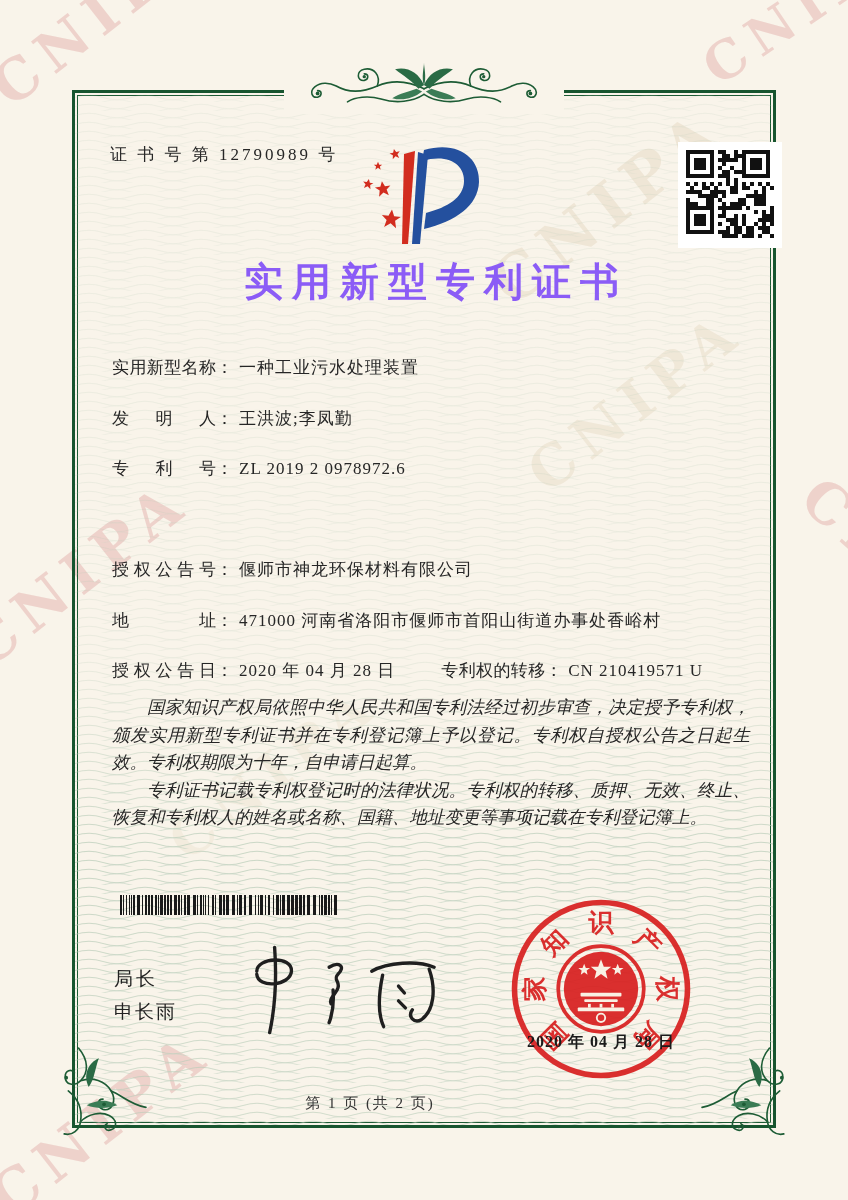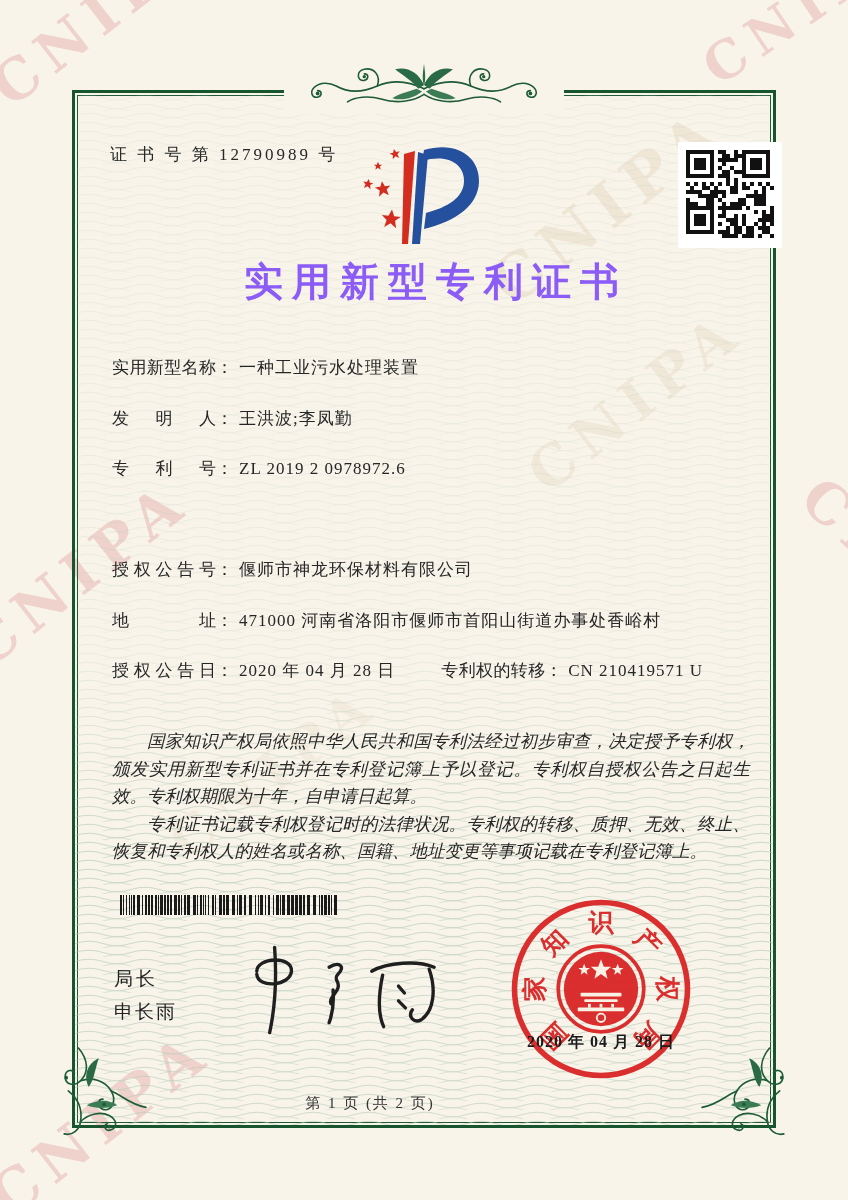--- a/index.html
+++ b/index.html
@@ -46,21 +46,21 @@
          font-weight:bold;color:#8b5cf6;letter-spacing:9px;z-index:2;padding-left:12px;}
 
   
   .frow{position:absolute;left:112px;font-size:17px;color:#262626;z-index:2;white-space:nowrap;}
   .flabel{display:inline-block;width:104px;text-align:justify;text-align-last:justify;}
   .fcolon{display:inline-block;}
   .fvalue{margin-left:6px;letter-spacing:1px;}
   .pair2{margin-left:46px;}
 
   .body-text{position:absolute;left:112px;top:694px;width:638px;font-size:17.5px;
-             line-height:27.5px;color:#262626;text-align:justify;font-style:italic;z-index:2;margin-top:34px;}
+             line-height:27.5px;color:#262626;text-align:justify;font-style:italic;z-index:2;}
   .body-text p{margin:0;text-indent:2em;}
 
   .barcode{position:absolute;left:120px;top:895px;width:218px;height:20px;display:flex;z-index:2;}
   .barcode div{height:20px;}
 
   .signer-title{position:absolute;left:114px;top:966px;font-size:19px;color:#222;z-index:2;letter-spacing:3px;}
   .signer-name{position:absolute;left:114px;top:999px;font-size:19px;color:#222;z-index:2;letter-spacing:2px;}
   .signature{position:absolute;left:233px;top:940px;width:218px;height:102px;z-index:2;}
 
   .seal{position:absolute;left:508px;top:896px;width:186px;height:186px;z-index:3;}

